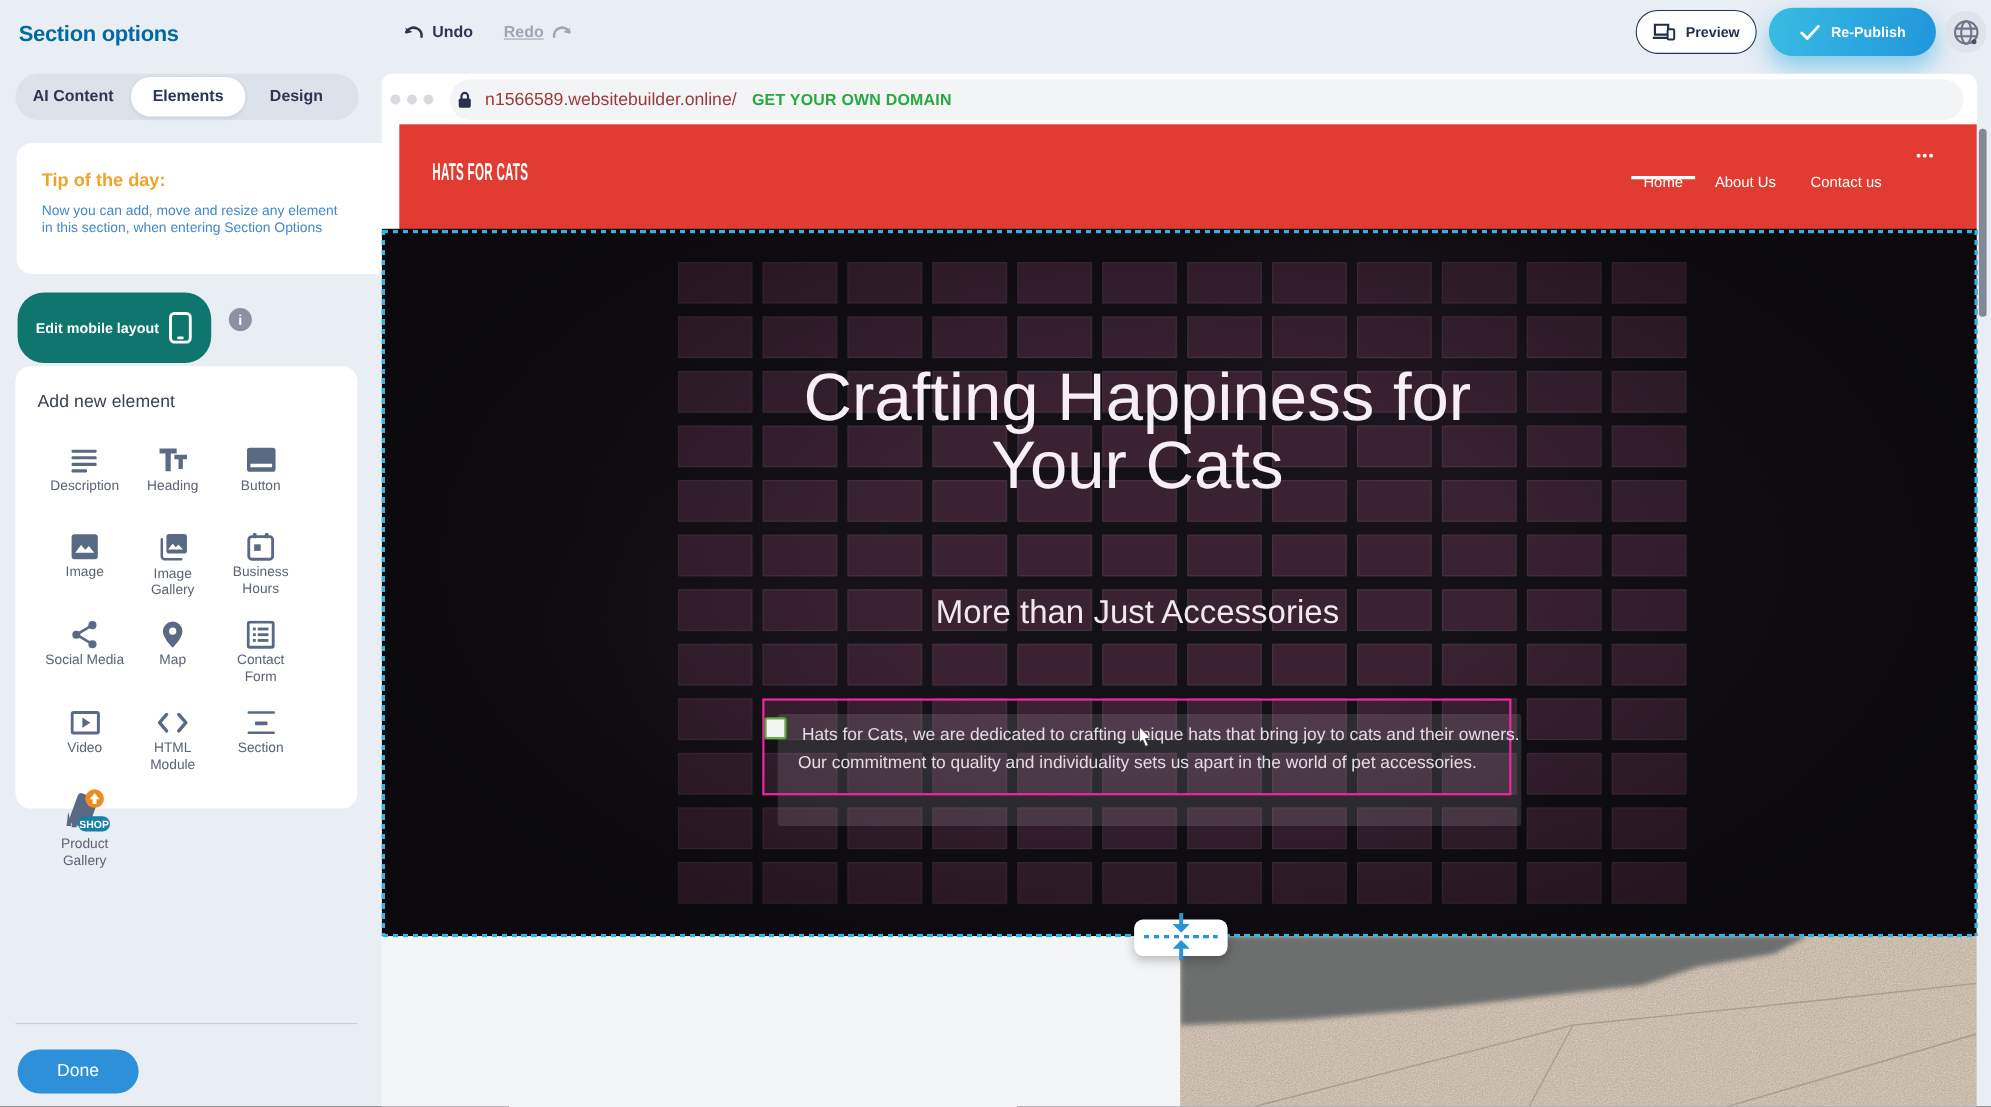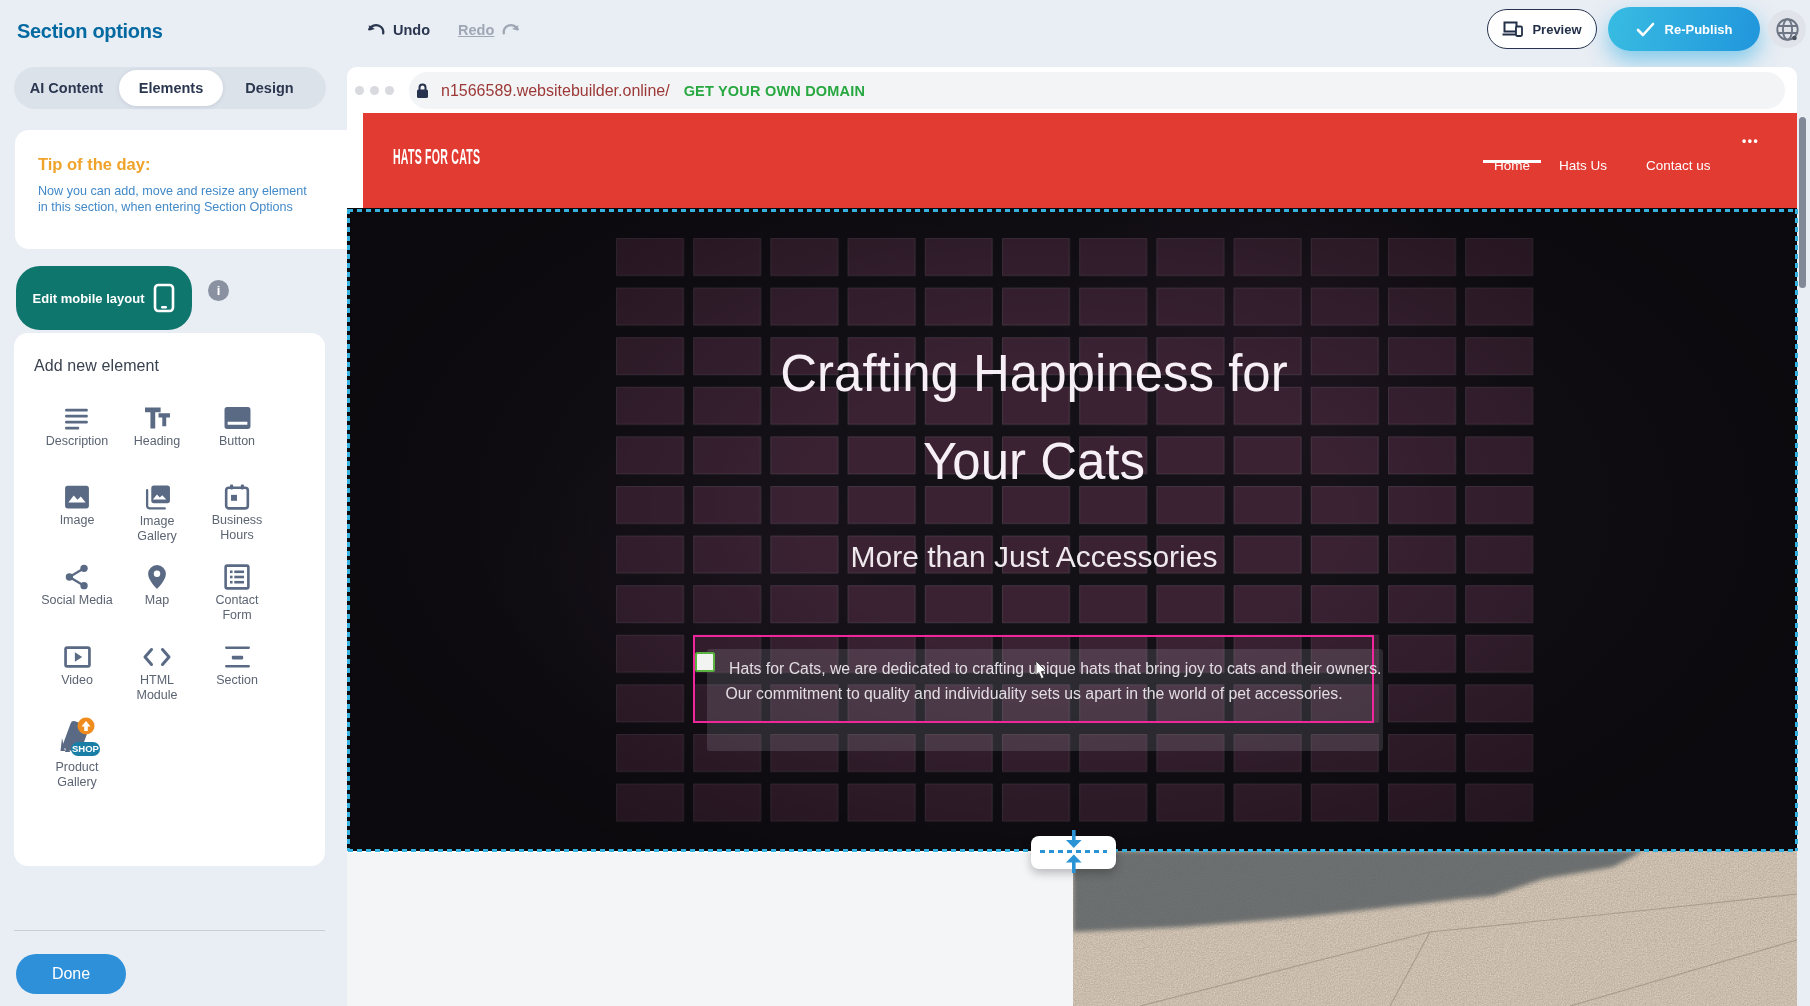--- a/index.html
+++ b/index.html
@@ -31,21 +31,21 @@
   #tab2 { width:104px; height:36px; background:#fff; border-radius:18px; line-height:36px;
       box-shadow:0 1px 4px rgba(40,60,90,0.12); }
   #tab3 { width:93px; }
   #tipcard { left:15px; top:130px; width:350px; height:119px; background:#fff; border-radius:14px; }
   #tipcard h3 { position:absolute; left:23px; top:25px; font-size:16.5px; font-weight:700; color:#f0a32a; }
   #tipcard p { position:absolute; left:23px; top:53px; width:295px; font-size:12.6px; line-height:16px; color:#4289c8; white-space:nowrap; }
   #editmob { left:16px; top:266px; width:176px; height:64px; background:#0f766e; border-radius:24px; }
   #editmob span { font-size:13px; font-weight:700; color:#fff; margin-right:9px; }
   #infoc { left:208px; top:280px; width:21px; height:21px; border-radius:50%; background:#8a92a2;
      color:#fff; font-size:13px; font-weight:700; text-align:center; line-height:21px; }
-  #panel { left:14px; top:333px; width:311px; height:533px; background:#fff; border-radius:14px; }
+  #panel { left:14px; top:333px; width:311px; height:402px; background:#fff; border-radius:14px; }
   #panel h4 { position:absolute; left:20px; top:24px; font-size:16px; font-weight:500; color:#39424f; letter-spacing:0.1px;}
   .el { position:absolute; width:80px; text-align:center; }
   .el svg { display:block; margin:0 auto; }
   .el .cap { margin-top:3px; font-size:12.5px; color:#5b6472; line-height:14.5px; }
   #divider2 { left:14px; top:930px; width:311px; height:1px; background:#c9ced9; }
   #done { left:16px; top:954px; width:110px; height:40px; background:#2e90d8; border-radius:21px; }
   #done span { color:#fff; font-size:16px; font-weight:400; }
 
   
   #canvas { left:347px; top:67px; width:1450px; height:939px; border-radius:10px 10px 0 0; overflow:hidden; background:#fff;padding-left:25px; }
@@ -65,21 +65,21 @@
 
   
   #hero { position:absolute; left:0; top:141px; width:1450px; height:643px; background:#131016; overflow:hidden; }
   #blob1 { position:absolute; left:690px; top:-70px; width:480px; height:400px;
       background:radial-gradient(closest-side, rgba(120,60,110,0.13), rgba(0,0,0,0)); }
   #blob2 { position:absolute; left:130px; top:190px; width:500px; height:400px;
       background:radial-gradient(closest-side, rgba(90,50,85,0.10), rgba(0,0,0,0)); }
   #vign { position:absolute; left:0; top:0; width:1450px; height:643px;
       background:radial-gradient(ellipse 760px 420px at 726px 300px, rgba(0,0,0,0) 35%, rgba(0,0,0,0.28) 78%, rgba(0,0,0,0.42) 100%); }
   #h1a { position:absolute; left:0; top:122px; width:1374px; text-align:center; color:#f7eff6;
-      font-size:51px; font-weight:500; line-height:88px; letter-spacing:0px; }
+      font-size:61px; font-weight:500; line-height:62px; letter-spacing:0px; }
   #sub { position:absolute; left:0; top:332px; width:1374px; text-align:center; color:#efe9ee; font-size:30px; }
   #ptext { position:absolute; left:346px; top:448px; width:682px; text-align:center; color:#e2dde2;
       font-size:15.8px; line-height:25px; white-space:nowrap; }
   #hover-ov { position:absolute; left:360px; top:441px; width:676px; height:102px; background:rgba(235,235,245,0.13); border-radius:3px; }
   #pinkbox { position:absolute; left:346px; top:427px; width:681px; height:88px; border:2px solid #f0269d; }
   #greensq { position:absolute; left:348px; top:444px; width:20px; height:20px; background:#f2f4f1; border:2.5px solid #5ab340; border-radius:2.5px; }
 
   
   .dash-h { height:3px; background:repeating-linear-gradient(90deg,#36b2e0 0 5px, rgba(0,0,0,0) 5px 9px); }
   .dash-v { width:3px; background:repeating-linear-gradient(180deg,#36b2e0 0 5px, rgba(0,0,0,0) 5px 9px); }
@@ -287,21 +287,21 @@
           <path d="M3.5 7 V4.5 a3 3 0 0 1 6 0 V7" fill="none" stroke="#27334e" stroke-width="2"></path>
         </svg>
       <span id="urltext">n1566589.websitebuilder.online/</span>
       <span id="domain">GET YOUR OWN DOMAIN</span>
     </div>
   </div>
   <div id="header">
     <div id="logo">HATS FOR CATS</div>
     <div id="nav">
         <span class="ni" style="left:1131px">Home</span>
-        <span class="ni" style="left:1196px">Hats Us</span>
+        <span class="ni" style="left:1196px">About Us</span>
         <span class="ni" style="left:1283px">Contact us</span>
       </div>
     <div id="navdots">•••</div>
     <div id="homeu"></div>
   </div>
 
   <div id="hero">
     <div id="blob1"></div>
       <div id="blob2"></div>
     <svg style="position:absolute;left:269px;top:30px" width="918" height="592">

